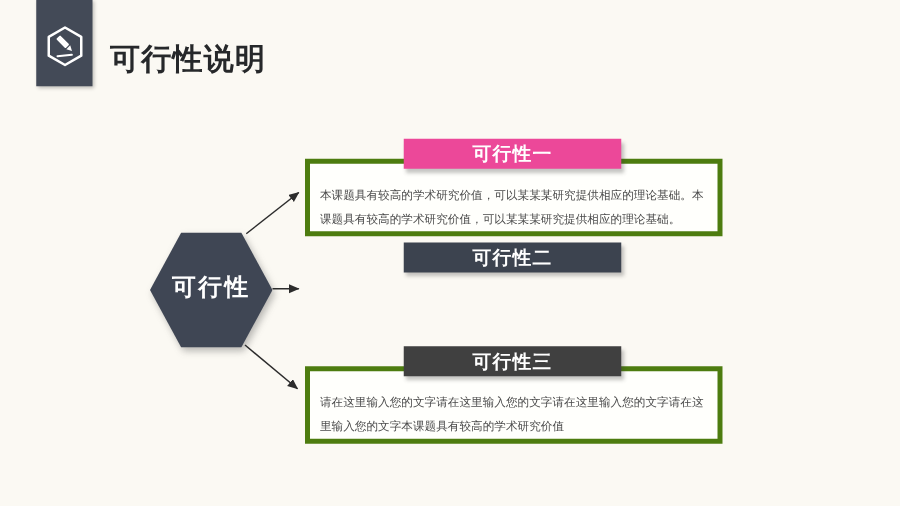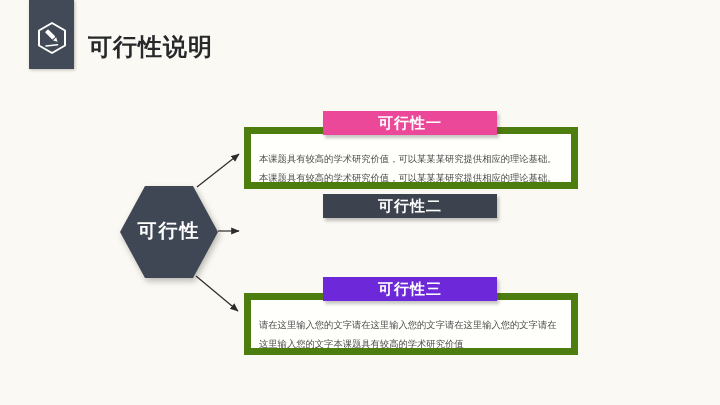--- a/index.html
+++ b/index.html
@@ -31,21 +31,21 @@
   
   .fbox{position:absolute;left:244px;width:334px;}
   .fbox .hdr{
     position:absolute;left:79px;top:0;width:174px;height:24px;
     display:flex;align-items:center;justify-content:center;
     color:#ffffff;font-size:15px;font-weight:bold;letter-spacing:1px;
     box-shadow:2px 3px 3px rgba(60,60,60,0.3);z-index:2;
   }
   .fbox .bdy{
     position:absolute;left:0;top:16px;width:334px;height:62px;
-    background:#fffffc;border:7px solid #4d7c0f;box-sizing:border-box;
+    background:#fffffc;border:4px solid #4d7c0f;box-sizing:border-box;
     padding:16px 8px 4px 8px;
     font-size:9.3px;line-height:19px;color:#4b4b4b;z-index:1;
   }
   .box1{top:111px;height:78px;}
   .box2{top:194px;height:58px;}
   .box3{top:277px;height:78px;}
 </style>
 </head>
 <body>
 
@@ -89,17 +89,17 @@
   <div class="fbox box1">
     <div class="hdr" style="background: #ec4899;">可行性一</div>
     <div class="bdy">本课题具有较高的学术研究价值，可以某某某研究提供相应的理论基础。本课题具有较高的学术研究价值，可以某某某研究提供相应的理论基础。</div>
   </div>
 
   <div class="fbox box2">
     <div class="hdr" style="background: rgb(60, 67, 79);">可行性二</div>
   </div>
 
   <div class="fbox box3">
-    <div class="hdr" style="background: #6d28d9;">可行性三</div>
+    <div class="hdr" style="background: #404040;">可行性三</div>
     <div class="bdy">请在这里输入您的文字请在这里输入您的文字请在这里输入您的文字请在这里输入您的文字本课题具有较高的学术研究价值</div>
   </div>
 
 </div>
 
 </body></html>

